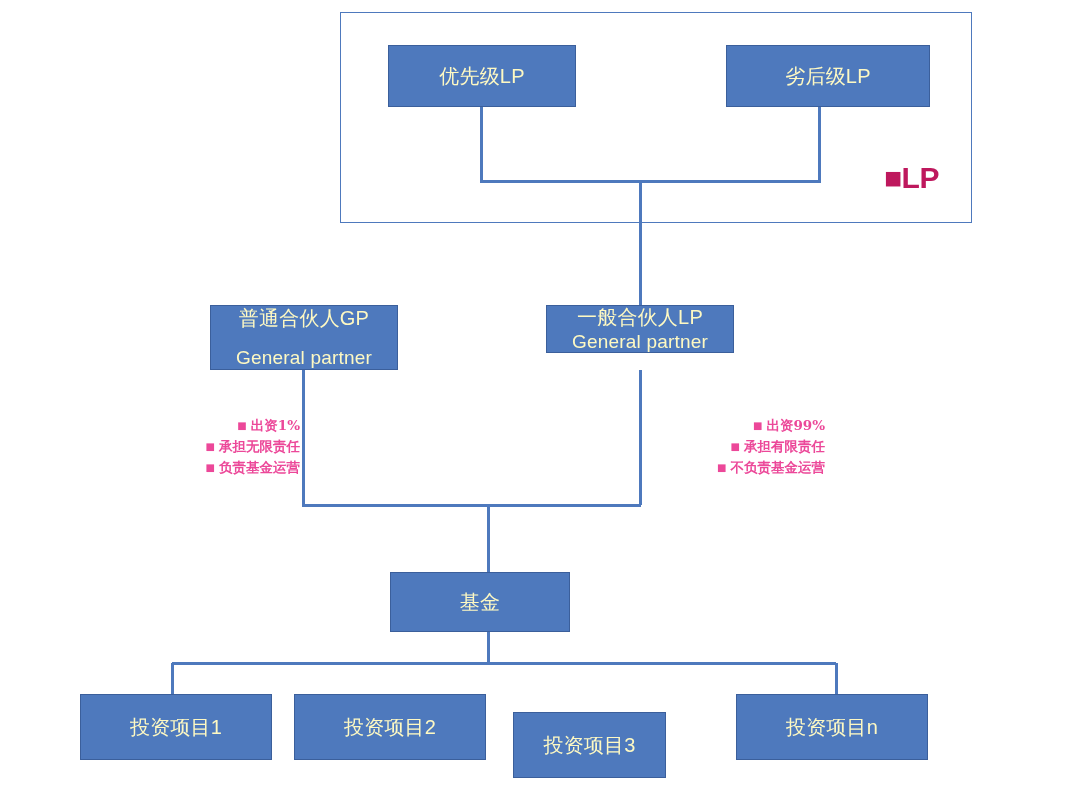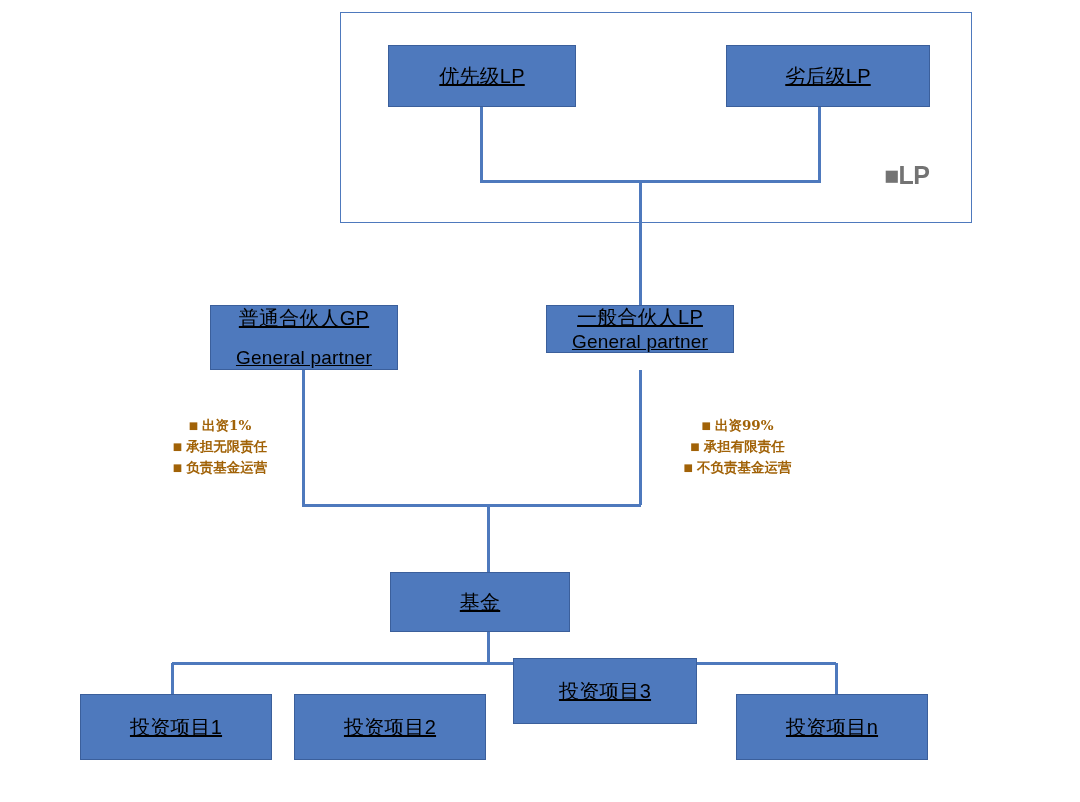--- a/index.html
+++ b/index.html
@@ -24,59 +24,58 @@
     left: 0;
     top: 0;
     width: 1080px;
     height: 802px;
   }
   .node-box {
     position: absolute;
     box-sizing: border-box;
     background: #4E79BD;
     border: 1px solid #3B5F9B;
-    color: #000000;
+    color: #fef9c3;
     display: flex;
     flex-direction: column;
     align-items: center;
     justify-content: center;
     font-family: "Liberation Sans", sans-serif;
     font-size: 20px;
     line-height: 1.22;
     letter-spacing: 0.2px;
     text-align: center;
     white-space: nowrap;
-    text-decoration: underline;
   }
   .node-box .line2 {
     font-size: 19px;
   }
   .outer-frame {
     position: absolute;
     box-sizing: border-box;
     border: 1.6px solid #4E79BD;
     background: transparent;
   }
   .legend-lp {
     position: absolute;
     font-family: "Liberation Sans", sans-serif;
-    font-size: 25px;
+    font-size: 30px;
     font-weight: bold;
-    color: #737373;
+    color: #be185d;
     letter-spacing: -0.5px;
     white-space: nowrap;
     line-height: 1;
   }
   .bullet-list {
     position: absolute;
     font-family: "DejaVu Serif", serif;
     font-size: 13.5px;
     font-weight: bold;
-    color: #a16207;
-    text-align: center;
+    color: #ec4899;
+    text-align: right;
     line-height: 1.55;
     white-space: nowrap;
   }
   .bullet-list .bullet-row {
     display: block;
   }
   .bullet-list .sq {
     font-family: "DejaVu Sans", sans-serif;
     font-size: 10px;
     vertical-align: 1px;
@@ -150,21 +149,21 @@
   </div>
 
   <div class="node-box" style="left:80px; top:694px; width:192px; height:66px;">
     <span class="line1">投资项目1</span>
   </div>
 
   <div class="node-box" style="left:294px; top:694px; width:192px; height:66px;">
     <span class="line1">投资项目2</span>
   </div>
 
-  <div class="node-box" style="left:513px; top:658px; width:184px; height:66px;">
+  <div class="node-box" style="left:513px; top:712px; width:153px; height:66px;">
     <span class="line1">投资项目3</span>
   </div>
 
   <div class="node-box" style="left:736px; top:694px; width:192px; height:66px;">
     <span class="line1">投资项目n</span>
   </div>
 
 </div>
 
 </body></html>

